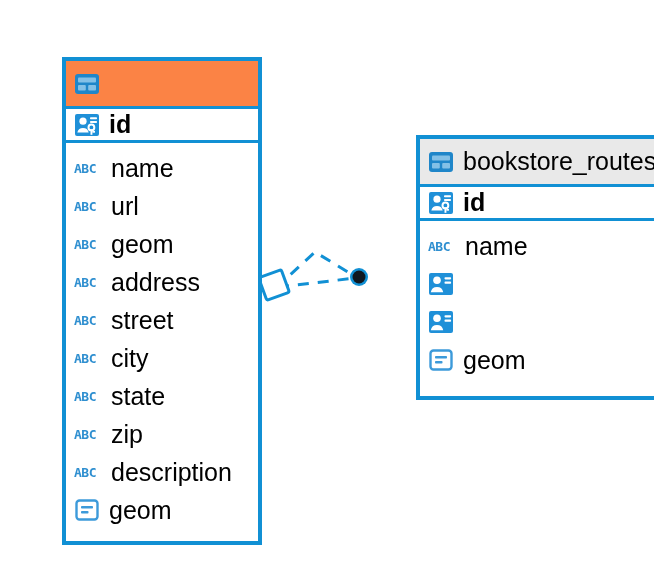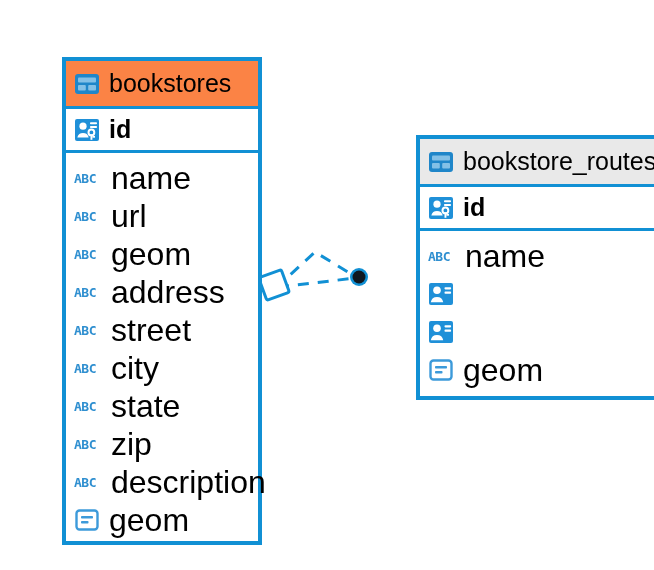--- a/index.html
+++ b/index.html
@@ -49,21 +49,21 @@
     color: #000000;
     white-space: nowrap;
     line-height: 1;
   }
 
   
   .pk-row {
     display: flex;
     align-items: center;
     box-sizing: border-box;
-    height: 44px;
+    height: 34px;
     padding: 0 8px;
     gap: 9px;
     border-bottom: 3px solid #1190d4;
   }
   .pk-label {
     font-size: 25px;
     font-weight: bold;
     color: #000;
     line-height: 1;
   }
@@ -72,21 +72,21 @@
     padding: 6px 0 7px 0;
   }
   .field-row {
     display: flex;
     align-items: center;
     height: 38px;
     padding: 0 8px;
     gap: 9px;
   }
   .field-label {
-    font-size: 32px;
+    font-size: 25px;
     color: #000;
     line-height: 1;
     white-space: nowrap;
   }
 
   
   .icon {
     flex: 0 0 auto;
     display: block;
   }
@@ -137,21 +137,20 @@
 
   <div class="entity" style="left:62px; top:57px; width:200px; height:488px;">
 
     <div class="entity-header accent-orange">
       <svg class="icon" width="26" height="22" viewBox="0 0 26 22">
         <rect x="1" y="1" width="24" height="20" rx="3" fill="#1f86c9"></rect>
         <rect x="4" y="4.5" width="18" height="5" rx="1" fill="#83c0e6"></rect>
         <rect x="4" y="12" width="7.8" height="5.5" rx="1" fill="#83c0e6"></rect>
         <rect x="14.2" y="12" width="7.8" height="5.5" rx="1" fill="#83c0e6"></rect>
       </svg>
-      <span class="entity-title">bookstores</span>
     </div>
 
     <div class="pk-row">
       <svg class="icon" width="26" height="24" viewBox="0 0 26 24">
         <rect x="1" y="1" width="24" height="22" rx="2" fill="#1f90d8"></rect>
         <circle cx="9" cy="8.2" r="3.6" fill="#ffffff"></circle>
         <path d="M 3.3 19.5 a 5.9 5.9 0 0 1 11.4 0 z" fill="#ffffff"></path>
         <rect x="16" y="4.2" width="7" height="2" rx="0.8" fill="#ffffff"></rect>
         <rect x="16" y="8" width="7" height="2" rx="0.8" fill="#ffffff"></rect>
         <circle cx="17.4" cy="14.4" r="2.9" fill="none" stroke="#ffffff" stroke-width="2"></circle>

